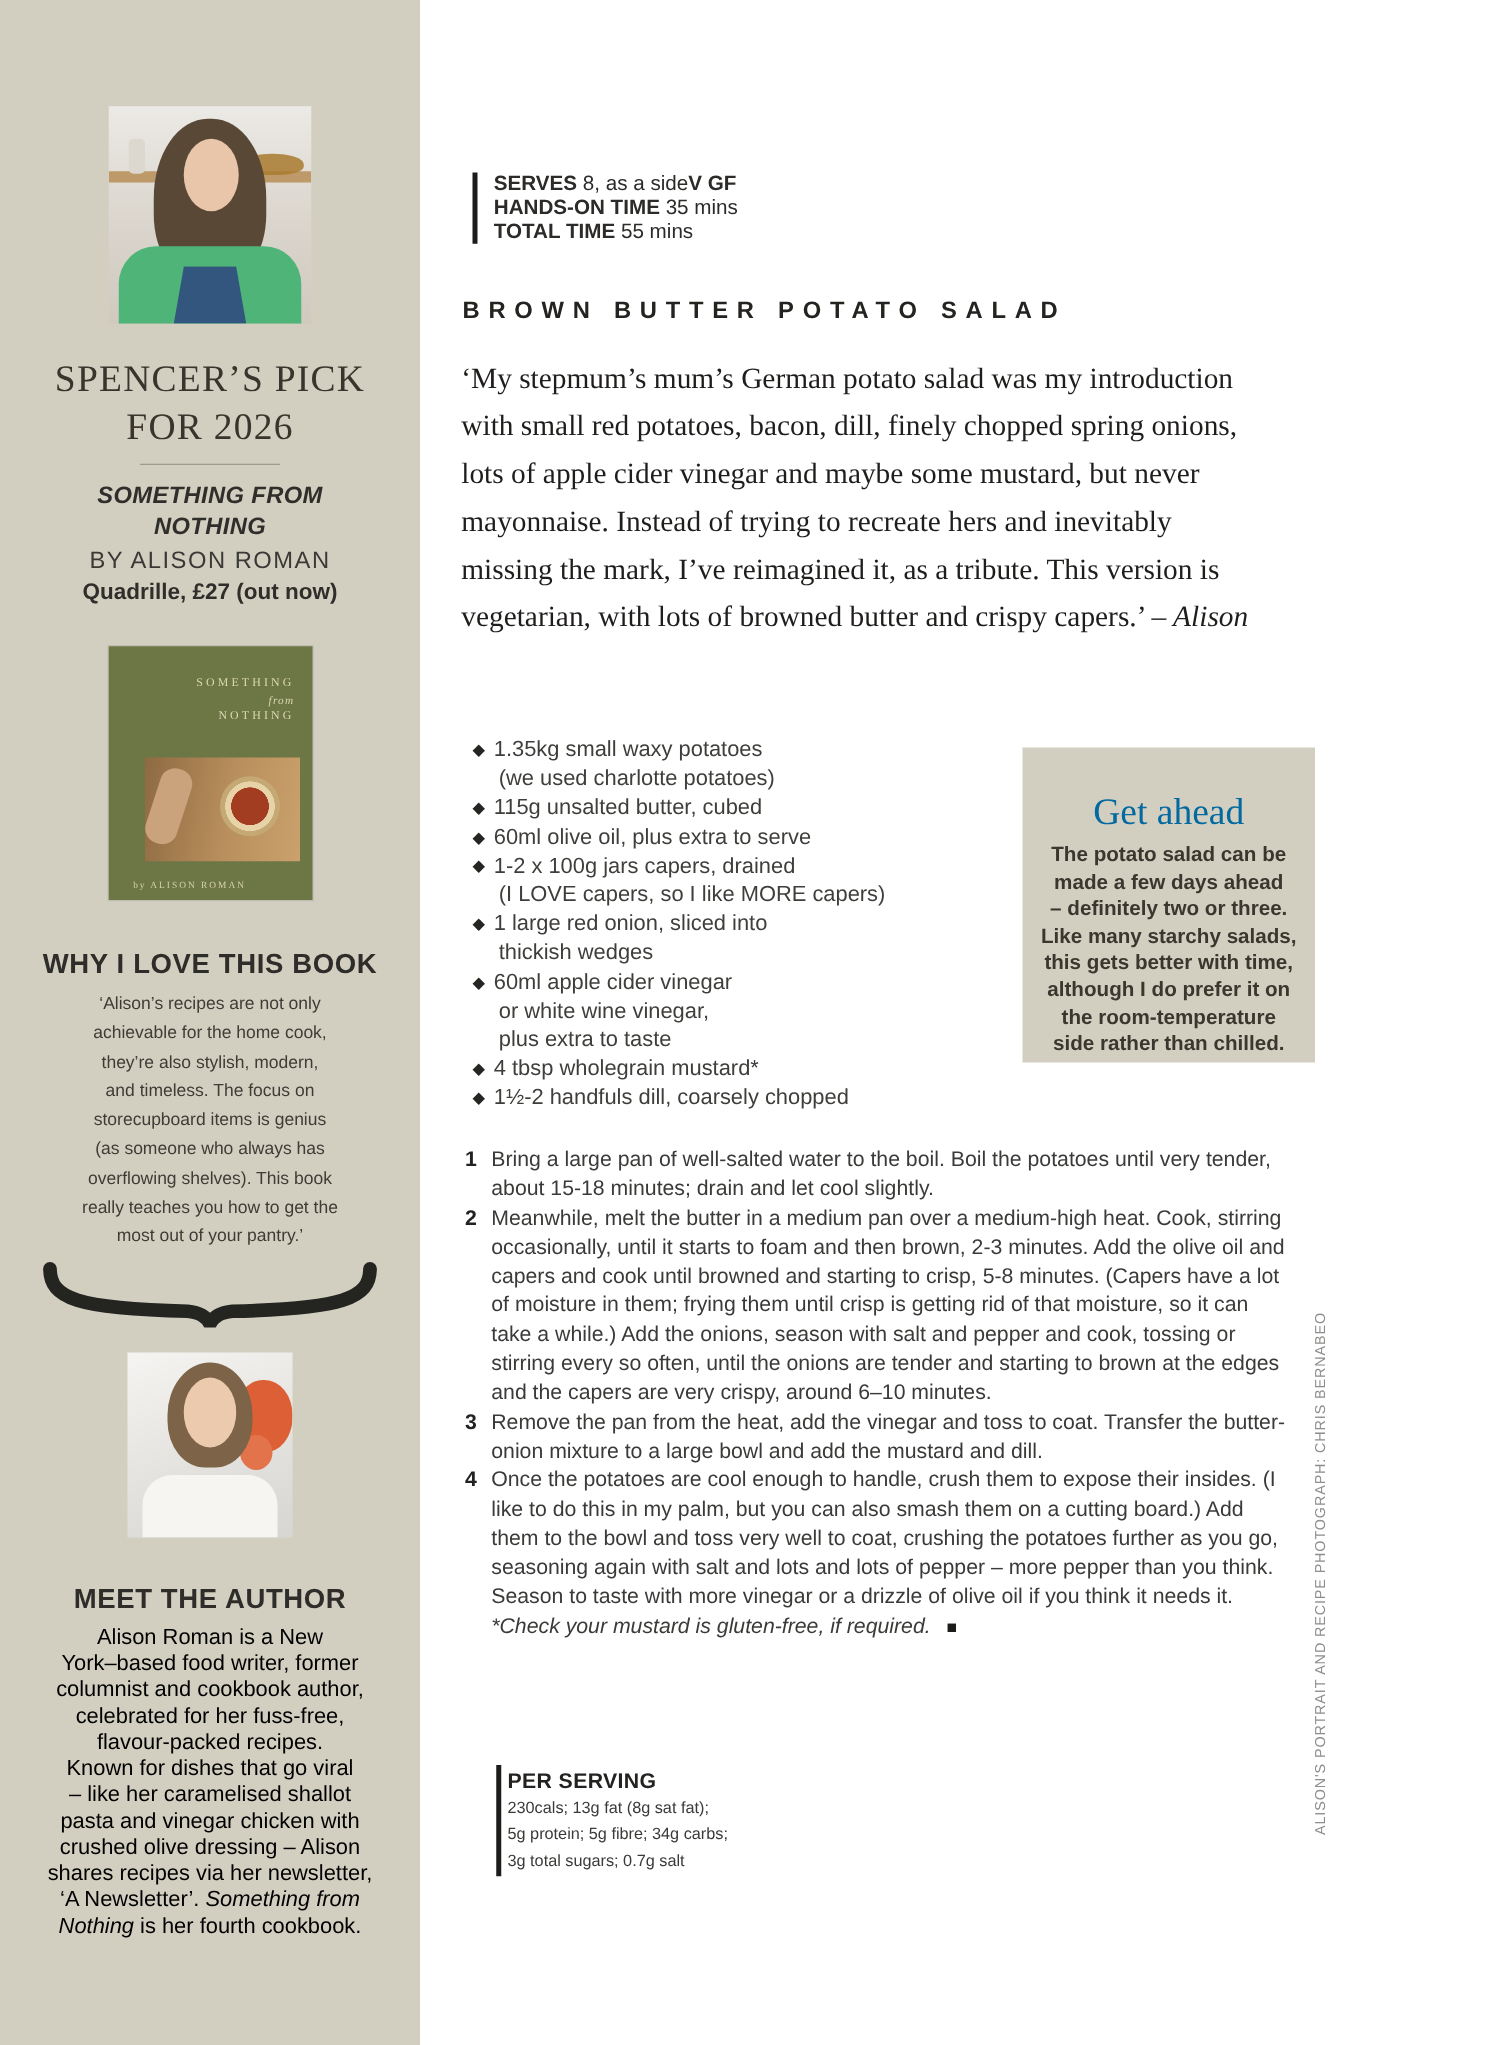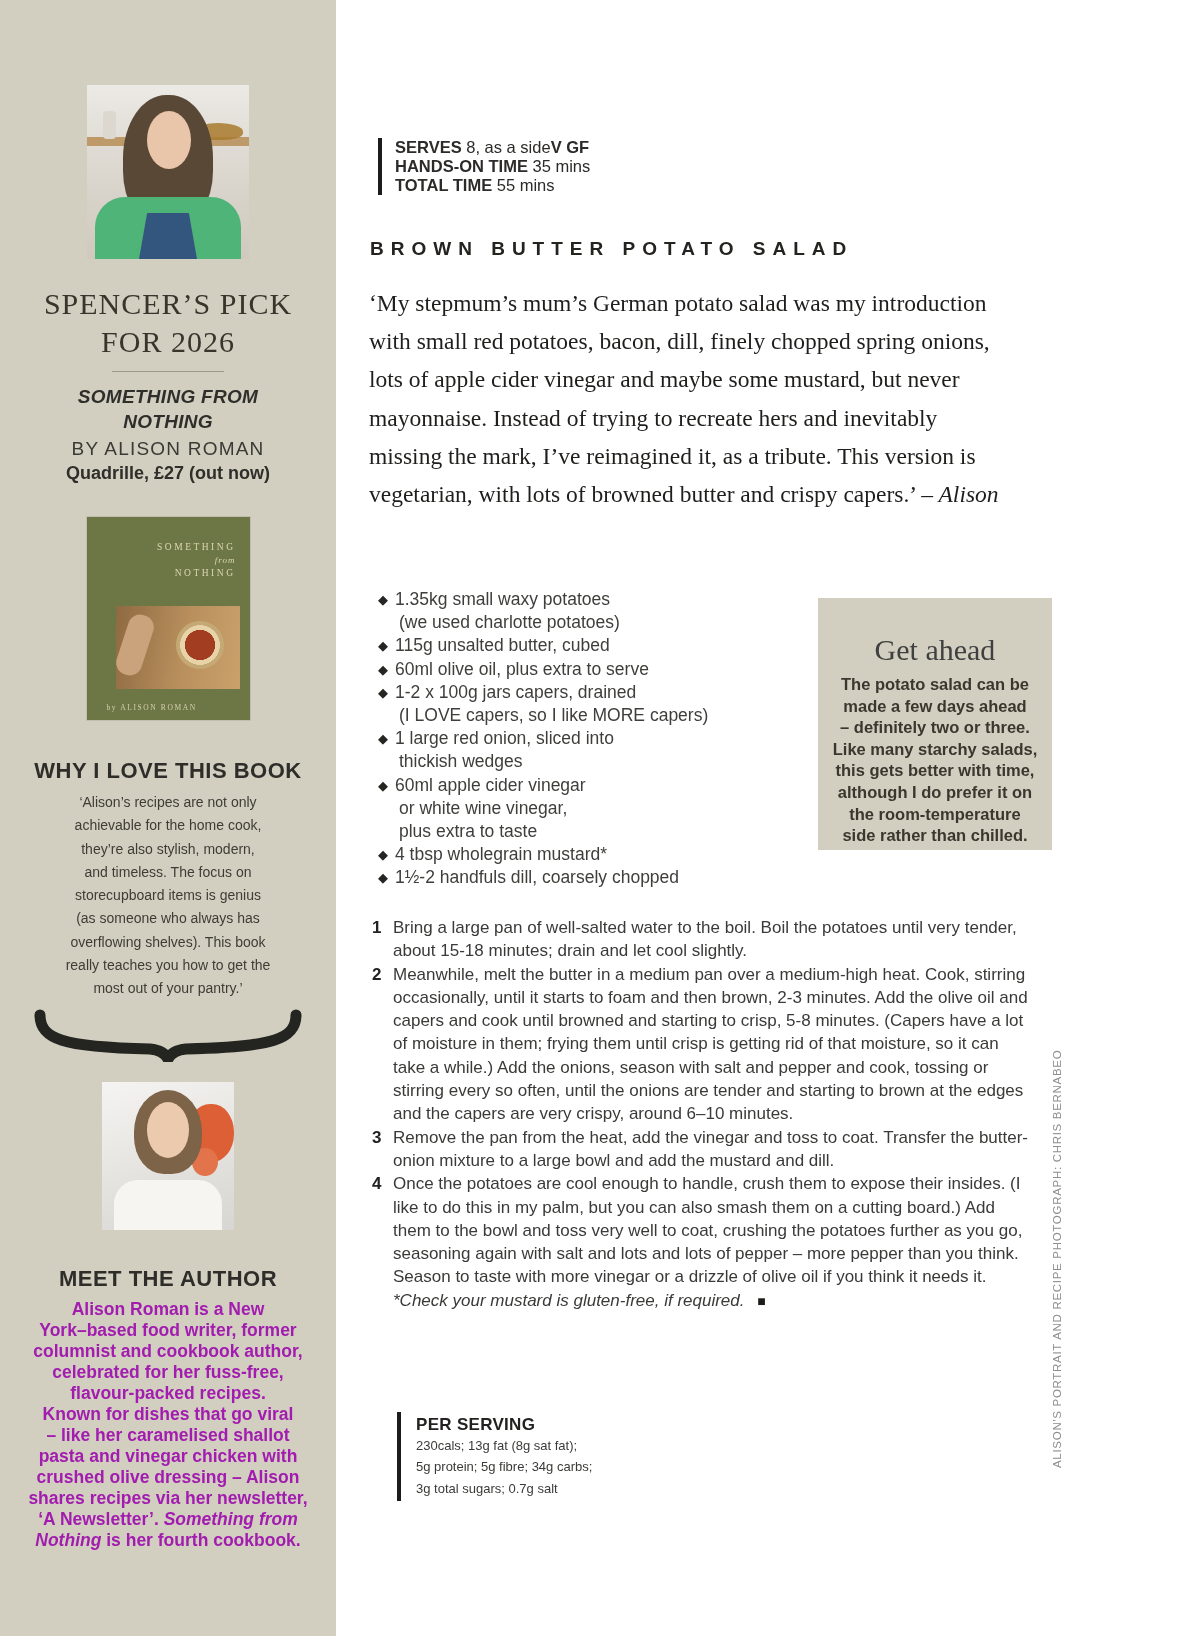--- a/index.html
+++ b/index.html
@@ -76,21 +76,21 @@
     position:relative; width:132px; height:148px; margin:20px auto 0;
     background:linear-gradient(160deg,#f5f4f2 0%,#e3e1dd 60%,#d8d6d2 100%); overflow:hidden;
   }
   .a-flower  { position:absolute; right:0; top:22px; width:46px; height:58px; background:#dd5f35; border-radius:48%; }
   .a-flower2 { position:absolute; right:16px; top:66px; width:26px; height:28px; background:#e2734a; border-radius:50%; }
   .a-hair { position:absolute; left:32px; top:8px; width:68px; height:84px; background:#7d6347; border-radius:50% 50% 44% 44%; }
   .a-face { position:absolute; left:45px; top:20px; width:42px; height:56px; background:#eccaae; border-radius:50%; }
   .a-shirt { position:absolute; left:12px; bottom:0; width:108px; height:50px; background:#f6f5f2; border-radius:24px 24px 0 0; }
 
   .meet-heading { margin-top:38px; }
-  .bio { margin:9px 8px 0; font-size:17.5px; line-height:21px; font-weight:bold; color:#a21caf; }
+  .bio { margin:9px 8px 0; font-size:17.5px; line-height:21px; font-weight:normal; color:#000000; }
   .bio .it { font-style:italic; }
 
   
   .main { position:absolute; left:336px; top:0; width:864px; height:1636px; background:#ffffff; }
 
   .serves-block {
     position:absolute; left:42px; top:138px;
     border-left:4px solid #1c1c1a; padding-left:13px;
     font-size:16.5px; line-height:19px; color:#2c2b29;
   }
@@ -116,37 +116,37 @@
   .ing-row { display:flex; }
   .ing-row .diamond { font-size:13px; margin-right:7px; color:#262522; flex:none; line-height:23.2px; }
   .ing-row.cont { padding-left:21px; }
 
   .get-ahead {
     position:absolute; left:482px; top:598px; width:234px; height:252px;
     background:#d2cfc1; padding:36px 12px 0; text-align:center;
   }
   .get-ahead-title {
     font-family:"Liberation Serif","DejaVu Serif",serif;
-    font-size:30px; line-height:32px; color:#404040;
+    font-size:30px; line-height:32px; color:#0369a1;
   }
   .get-ahead-body { margin-top:8px; font-size:16.5px; line-height:21.6px; font-weight:bold; color:#3b372f; }
 
   .method {
     position:absolute; left:36px; top:916px; width:660px;
     font-size:17px; line-height:23.3px; color:#3a3a38;
   }
   .step { display:flex; }
   .step-num { font-weight:bold; width:21px; flex:none; color:#232220; }
   .step-text { flex:1; }
   .footnote { padding-left:21px; font-style:italic; }
   .end-mark { font-style:normal; font-size:14px; margin-left:8px; color:#1c1c1a; }
 
   .per-serving {
     position:absolute; left:61px; top:1412px;
-    border-left:4.5px solid #1c1c1a; padding-left:15px; padding-top:2px; padding-bottom:2px;
+    border-left:4.5px solid #1c1c1a; padding-left:5px; padding-top:2px; padding-bottom:2px;
   }
   .ps-label { font-size:17px; font-weight:bold; letter-spacing:.3px; color:#232220; line-height:21px; }
   .ps-line { font-size:13px; line-height:21.4px; color:#3a3a38; }
 
   .credit {
     position:absolute; left:1048px; top:1028px; height:440px; width:18px;
     writing-mode:vertical-rl; transform:rotate(180deg);
     font-size:11.5px; letter-spacing:.7px; color:#8d8d8b; white-space:nowrap;
     display:flex; align-items:center;
   }

